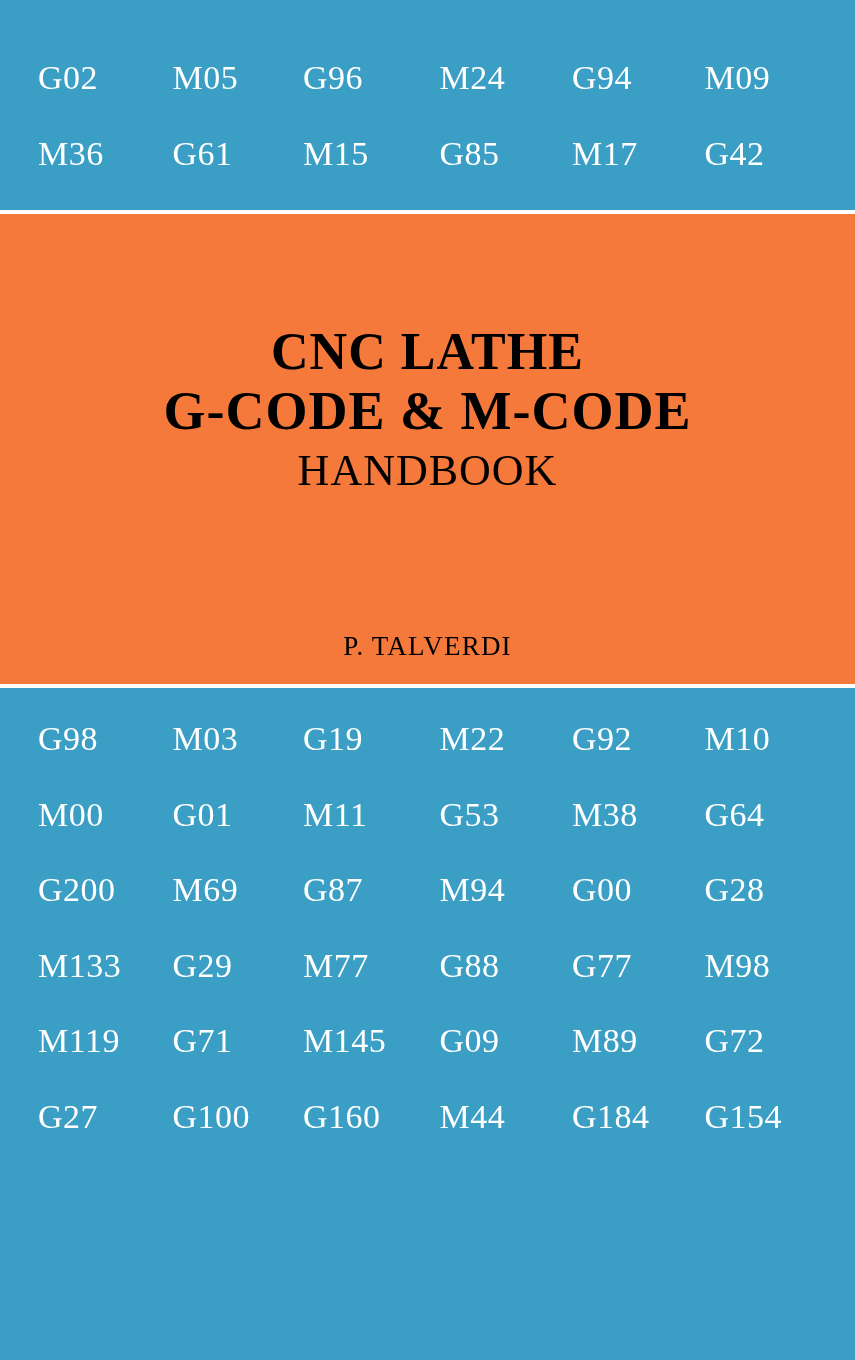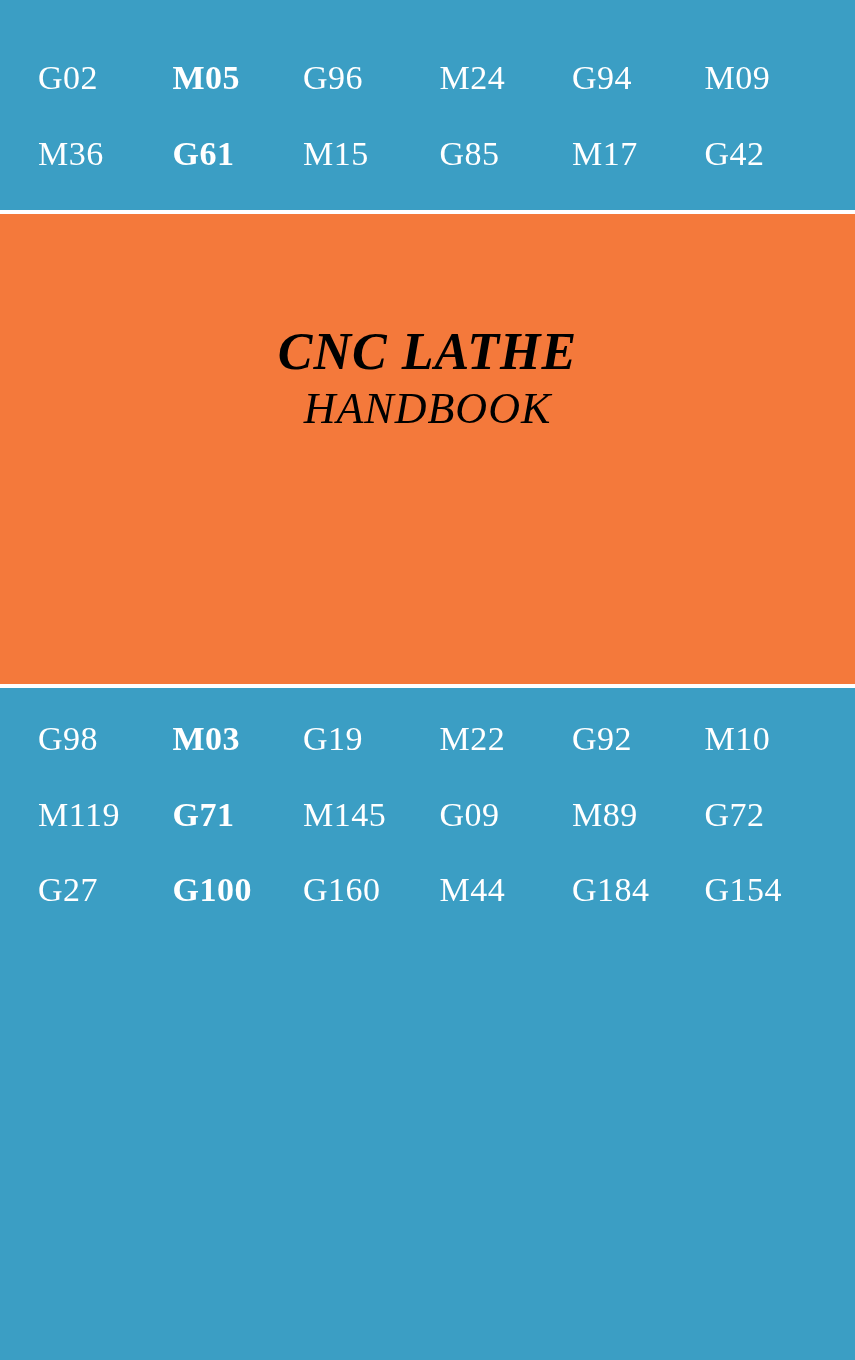--- a/index.html
+++ b/index.html
@@ -56,39 +56,38 @@
     color: #ffffff;
     font-family: "Liberation Serif", serif;
     font-size: 34px;
     line-height: 1;
     letter-spacing: 0.5px;
     text-align: left;
     white-space: nowrap;
   }
   
   .code-cell:nth-child(1) { padding-left: 8px; }
-  .code-cell:nth-child(2) { padding-left: 10px; font-weight: bold; }
+  .code-cell:nth-child(2) { padding-left: 10px; }
   .code-cell:nth-child(3) { padding-left: 6px; }
   .code-cell:nth-child(4) { padding-left: 12px; }
   .code-cell:nth-child(5) { padding-left: 8px; }
   .code-cell:nth-child(6) { padding-left: 8px; }
 
   
   .title-band {
     background: #f4793b;
     width: 100%;
     box-sizing: border-box;
     border-top: 4px solid #ffffff;
     border-bottom: 4px solid #ffffff;
     height: 478px;
     position: relative;
     display: flex;
     flex-direction: column;
     align-items: flex-end;
-    font-style: italic;
   }
   .title-block {
     margin-top: 108px;
     text-align: center;
     color: #000000;
     width: 100%;
   }
   .title-line1 {
     font-family: "Liberation Serif", serif;
     font-weight: bold;
@@ -151,38 +150,64 @@
       <span class="code-cell">G85</span>
       <span class="code-cell">M17</span>
       <span class="code-cell">G42</span>
     </div>
 
   </div>
 
   <div class="title-band">
     <div class="title-block">
       <div class="title-line1">CNC LATHE</div>
+      <div class="title-line2">G-CODE &amp; M-CODE</div>
       <div class="subtitle-line2">HANDBOOK</div>
     </div>
+    <div class="author">P. TALVERDI</div>
   </div>
 
   <div class="code-band band-bottom">
 
     <div class="code-row">
       <span class="code-cell">G98</span>
       <span class="code-cell">M03</span>
       <span class="code-cell">G19</span>
       <span class="code-cell">M22</span>
       <span class="code-cell">G92</span>
       <span class="code-cell">M10</span>
     </div>
 
-
-
-
+    <div class="code-row">
+      <span class="code-cell">M00</span>
+      <span class="code-cell">G01</span>
+      <span class="code-cell">M11</span>
+      <span class="code-cell">G53</span>
+      <span class="code-cell">M38</span>
+      <span class="code-cell">G64</span>
+    </div>
+
+    <div class="code-row">
+      <span class="code-cell">G200</span>
+      <span class="code-cell">M69</span>
+      <span class="code-cell">G87</span>
+      <span class="code-cell">M94</span>
+      <span class="code-cell">G00</span>
+      <span class="code-cell">G28</span>
+    </div>
+
+
+    <div class="code-row">
+      <span class="code-cell">M133</span>
+      <span class="code-cell">G29</span>
+      <span class="code-cell">M77</span>
+      <span class="code-cell">G88</span>
+      <span class="code-cell">G77</span>
+      <span class="code-cell">M98</span>
+    </div>
 
 
     <div class="code-row">
       <span class="code-cell">M119</span>
       <span class="code-cell">G71</span>
       <span class="code-cell">M145</span>
       <span class="code-cell">G09</span>
       <span class="code-cell">M89</span>
       <span class="code-cell">G72</span>
     </div>

